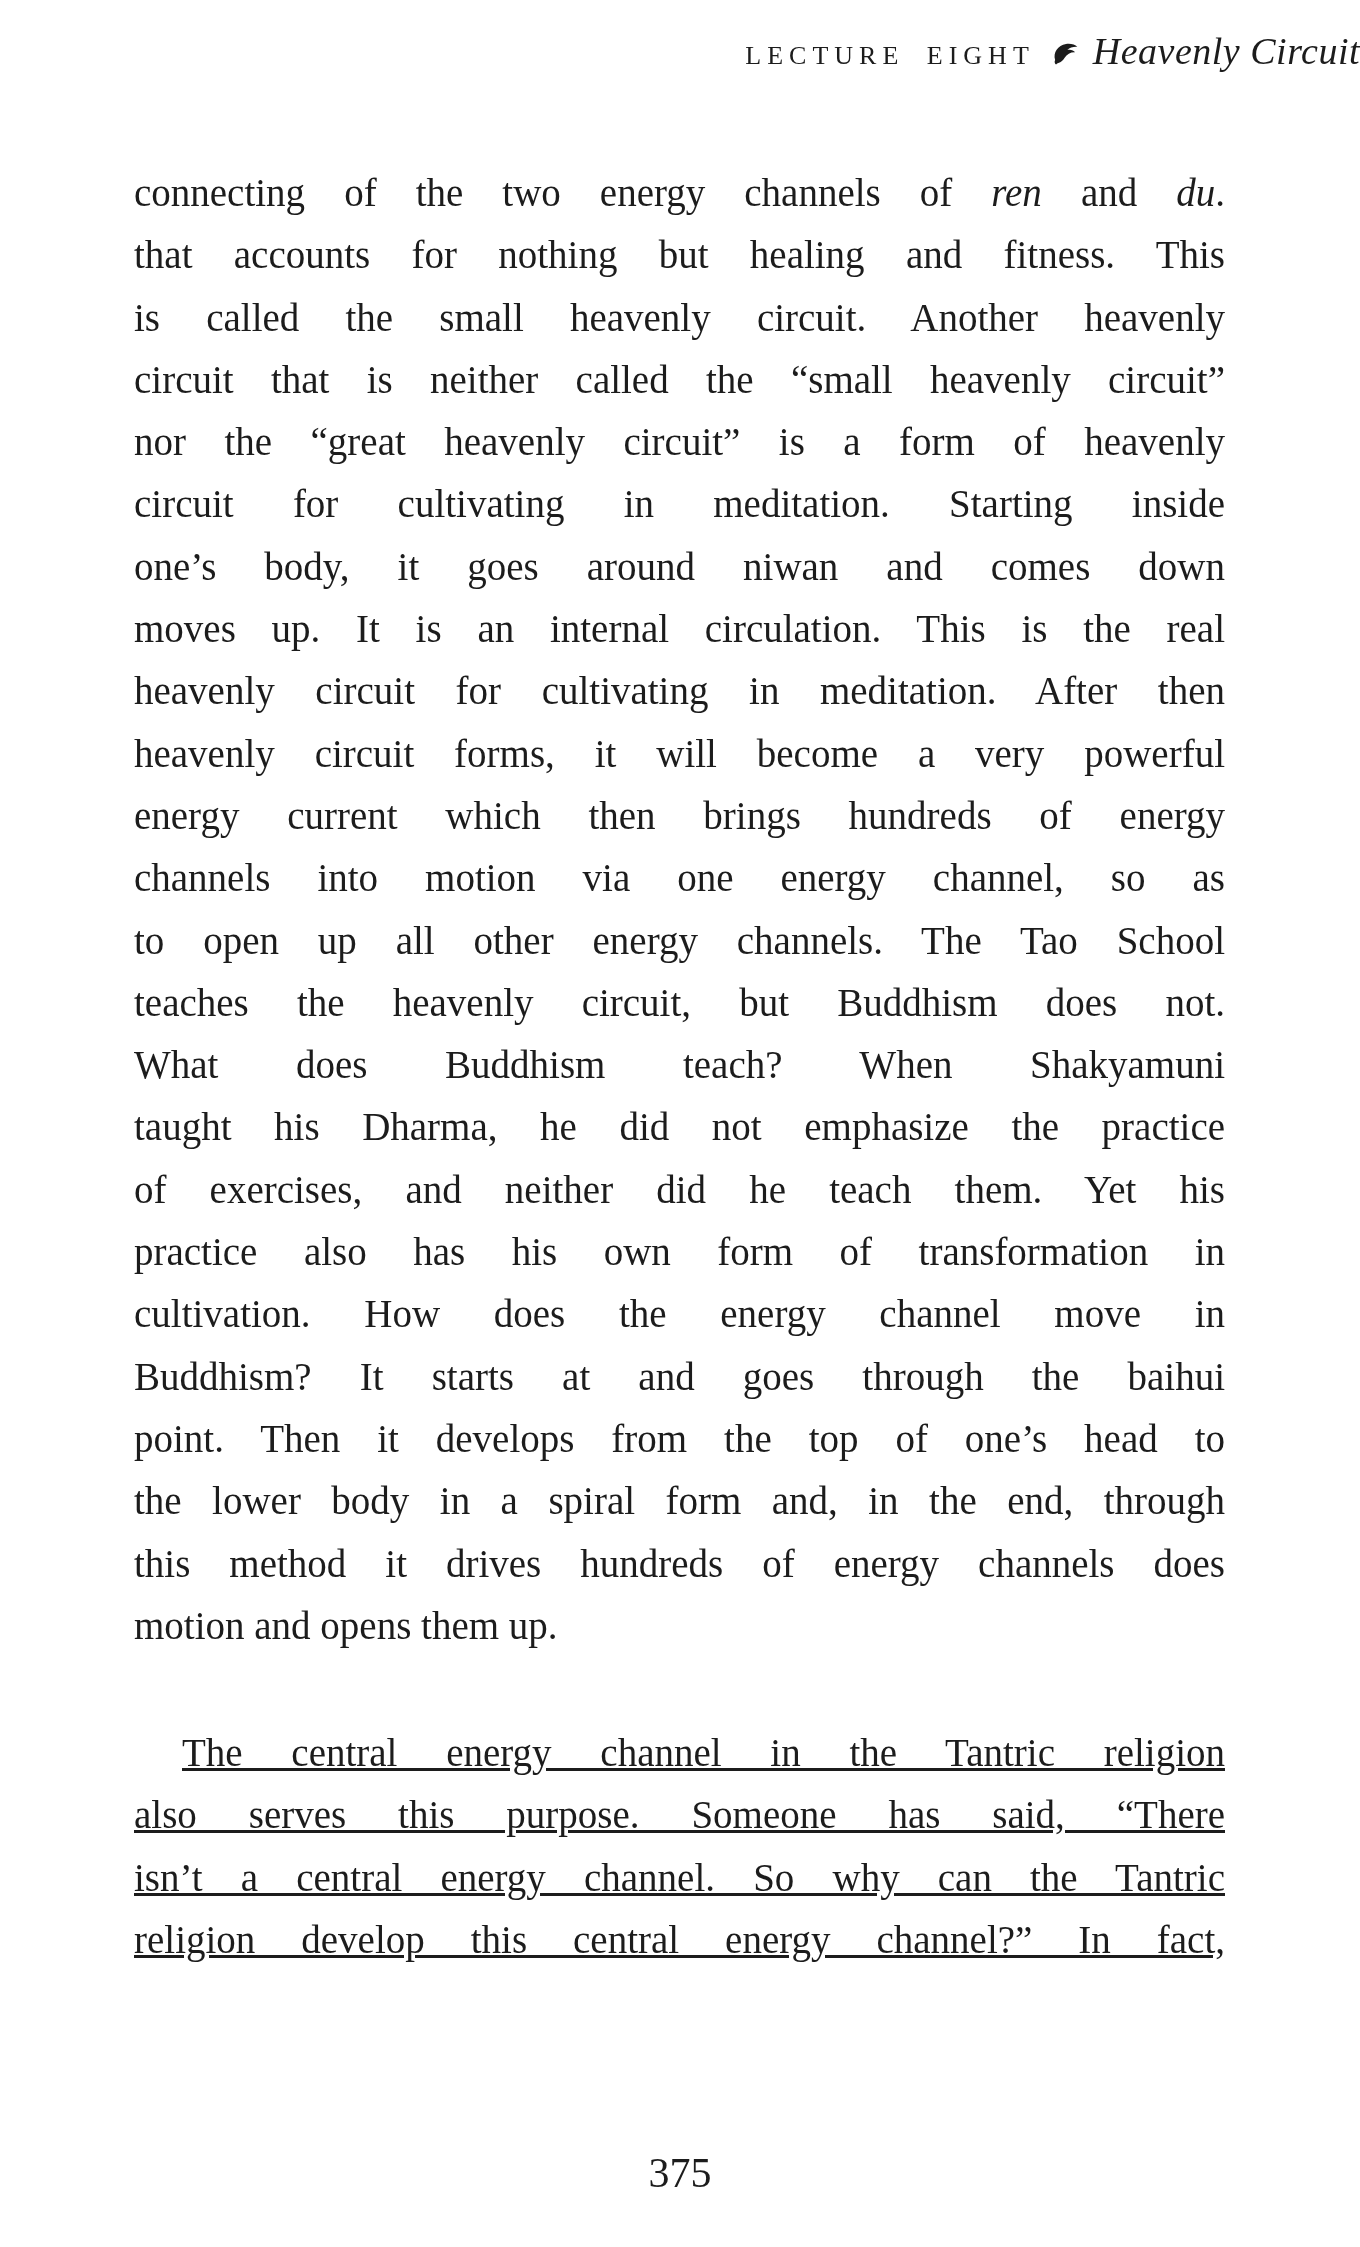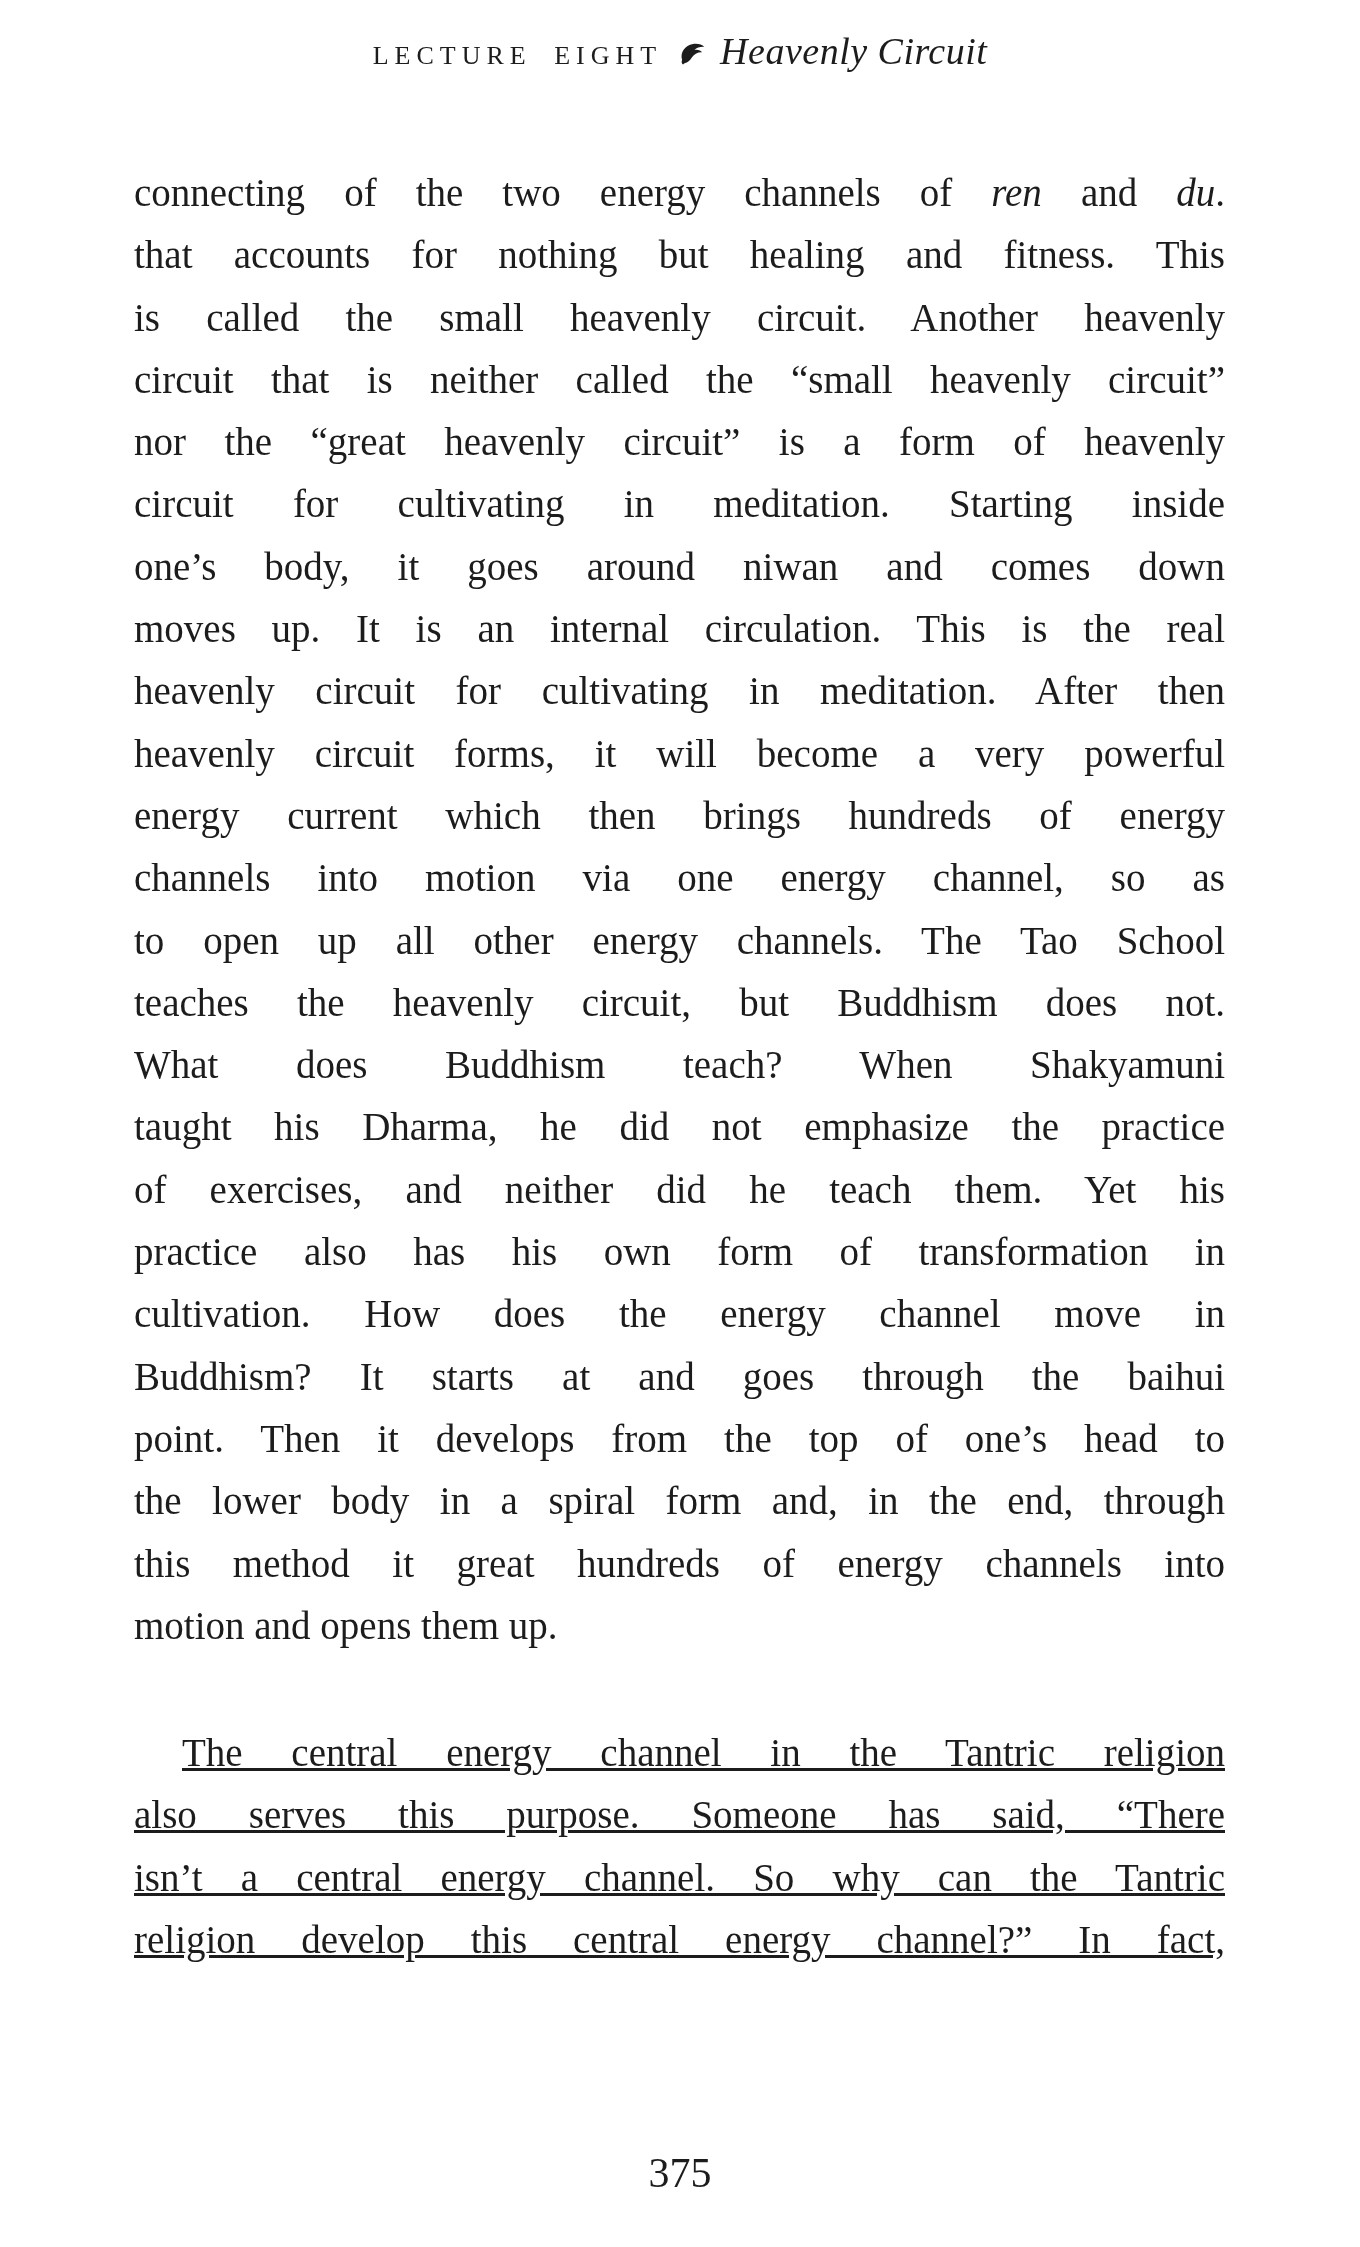--- a/index.html
+++ b/index.html
@@ -13,21 +13,21 @@
     height: 2247px;
     overflow: hidden;
     font-family: "Liberation Serif", serif;
     color: #1c1c1c;
   }
   .running-head {
     position: absolute;
     top: 28px;
     left: 0;
     width: 100%;
-    text-align: center;
+    text-align: right;
     white-space: nowrap;
     line-height: 46px;
   }
   .lecture {
     font-size: 26px;
     letter-spacing: 6px;
     word-spacing: 10px;
   }
   .fleuron {
     display: inline-block;
@@ -95,21 +95,21 @@
       <div class="line"><span>to open up all other energy channels. The Tao School</span></div>
       <div class="line"><span>teaches the heavenly circuit, but Buddhism does not.</span></div>
       <div class="line"><span>What does Buddhism teach? When Shakyamuni</span></div>
       <div class="line"><span>taught his Dharma, he did not emphasize the practice</span></div>
       <div class="line"><span>of exercises, and neither did he teach them. Yet his</span></div>
       <div class="line"><span>practice also has his own form of transformation in</span></div>
       <div class="line"><span>cultivation. How does the energy channel move in</span></div>
       <div class="line"><span>Buddhism? It starts at and goes through the baihui</span></div>
       <div class="line"><span>point. Then it develops from the top of one’s head to</span></div>
       <div class="line"><span>the lower body in a spiral form and, in the end, through</span></div>
-      <div class="line"><span>this method it great hundreds of energy channels into</span></div>
+      <div class="line"><span>this method it drives hundreds of energy channels does</span></div>
       <div class="line nojust"><span>motion and opens them up.</span></div>
     </div>
     <div class="paragraph indent">
       <div class="line"><span>The central energy channel in the Tantric religion</span></div>
       <div class="line"><span>also serves this purpose. Someone has said, “There</span></div>
       <div class="line"><span>isn’t a central energy channel. So why can the Tantric</span></div>
       <div class="line"><span>religion develop this central energy channel?” In fact,</span></div>
     </div>
   </main>
 

